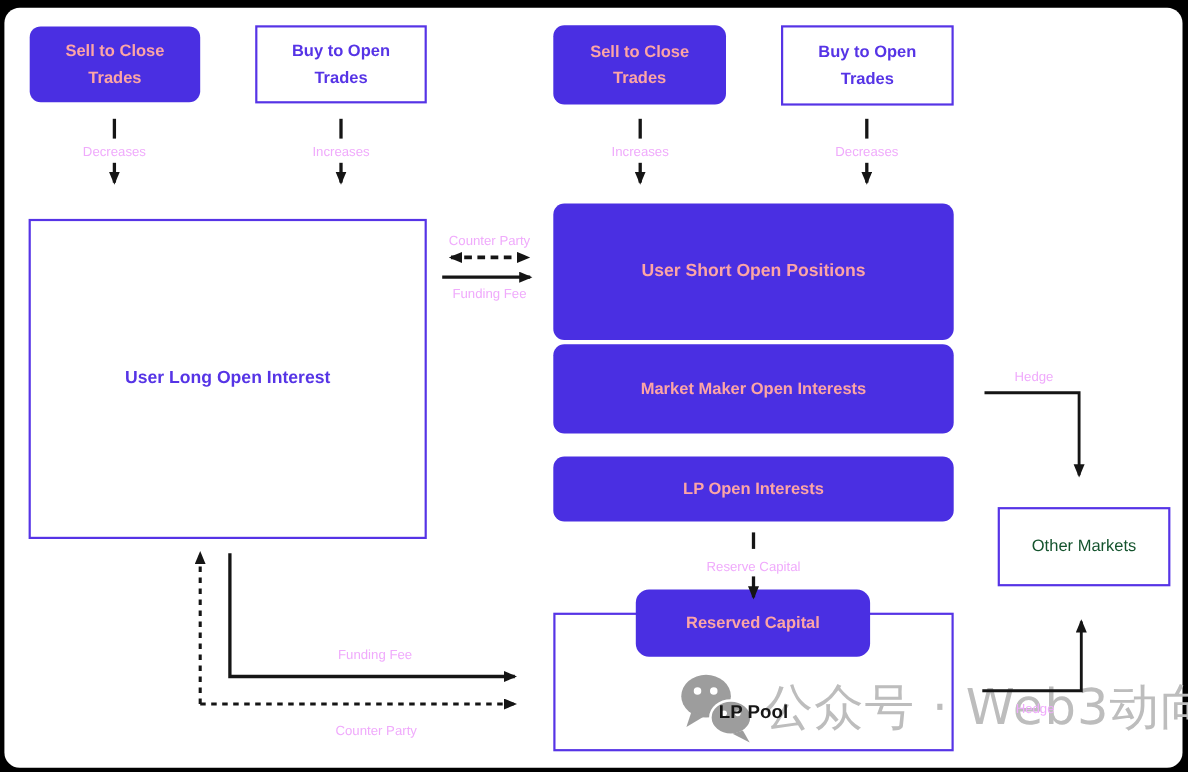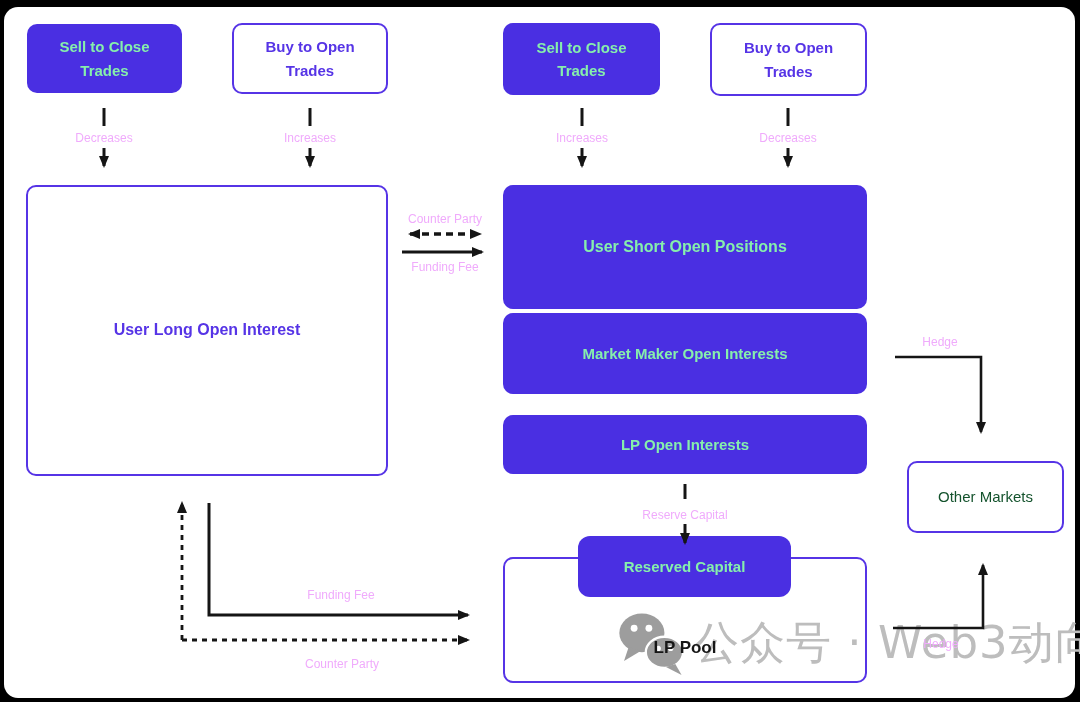--- a/index.html
+++ b/index.html
@@ -8,30 +8,30 @@
   .canvas{position:absolute;left:4px;top:7px;right:5px;bottom:4px;background:#fff;
           border-radius:14px;}
   .wires{position:absolute;left:0;top:0;width:1080px;height:702px;z-index:4;pointer-events:none;}
   .ln{stroke:var(--arrow);stroke-width:3;fill:none;}
   .ln-thin{stroke:var(--arrow);stroke-width:2.6;fill:none;}
   .dash-mid{stroke-dasharray:7 5;stroke-width:3.4;}
   .dash-bot{stroke-dasharray:5 5;stroke-width:2.8;}
 
   .node{position:absolute;display:flex;align-items:center;justify-content:center;
         text-align:center;z-index:1;box-sizing:border-box;line-height:1.55;}
-  .filled{background:var(--fill);color:#86efac;border-radius:10px;font-weight:600;}
+  .filled{background:var(--fill);color:#fca5a5;border-radius:10px;font-weight:600;}
   .outlined{background:#fff;border:2px solid var(--outline);color:var(--outline-text);
-            border-radius:10px;font-weight:600;text-align:center;}
+            border-radius:0;font-weight:600;text-align:center;}
   .dark-text{color:#14532d;font-weight:500;}
 
   #box-sell-close-left {left:27px; top:24px; width:155px;height:69px;font-size:15px;padding:0 20px;}
   #box-buy-open-left   {left:232px;top:23px; width:156px;height:71px;font-size:15px;padding:0 22px;}
   #box-sell-close-right{left:503px;top:23px; width:157px;height:72px;font-size:15px;padding:0 20px;}
   #box-buy-open-right  {left:710px;top:23px; width:157px;height:73px;font-size:15px;padding:0 22px;}
-  #box-user-long       {left:26px; top:185px;width:362px;height:291px;font-size:16px;}
+  #box-user-long       {left:26px; top:199px;width:362px;height:291px;font-size:16px;}
   #box-user-short      {left:503px;top:185px;width:364px;height:124px;font-size:16px;}
   #box-mm              {left:503px;top:313px;width:364px;height:81px; font-size:15px;}
   #box-lp-oi           {left:503px;top:415px;width:364px;height:59px; font-size:15px;}
   #box-lp-pool         {left:503px;top:557px;width:364px;height:126px;}
   #box-reserved        {left:578px;top:536px;width:213px;height:61px; font-size:15px;border-radius:12px;z-index:2;}
   #box-other           {left:907px;top:461px;width:157px;height:72px; font-size:15px;}
 
   .elabel{position:absolute;transform:translateX(-50%);font-size:12px;color:#f0abfc;
           white-space:nowrap;z-index:6;}
   #lbl-dec-left {left:104px;top:131px;}

